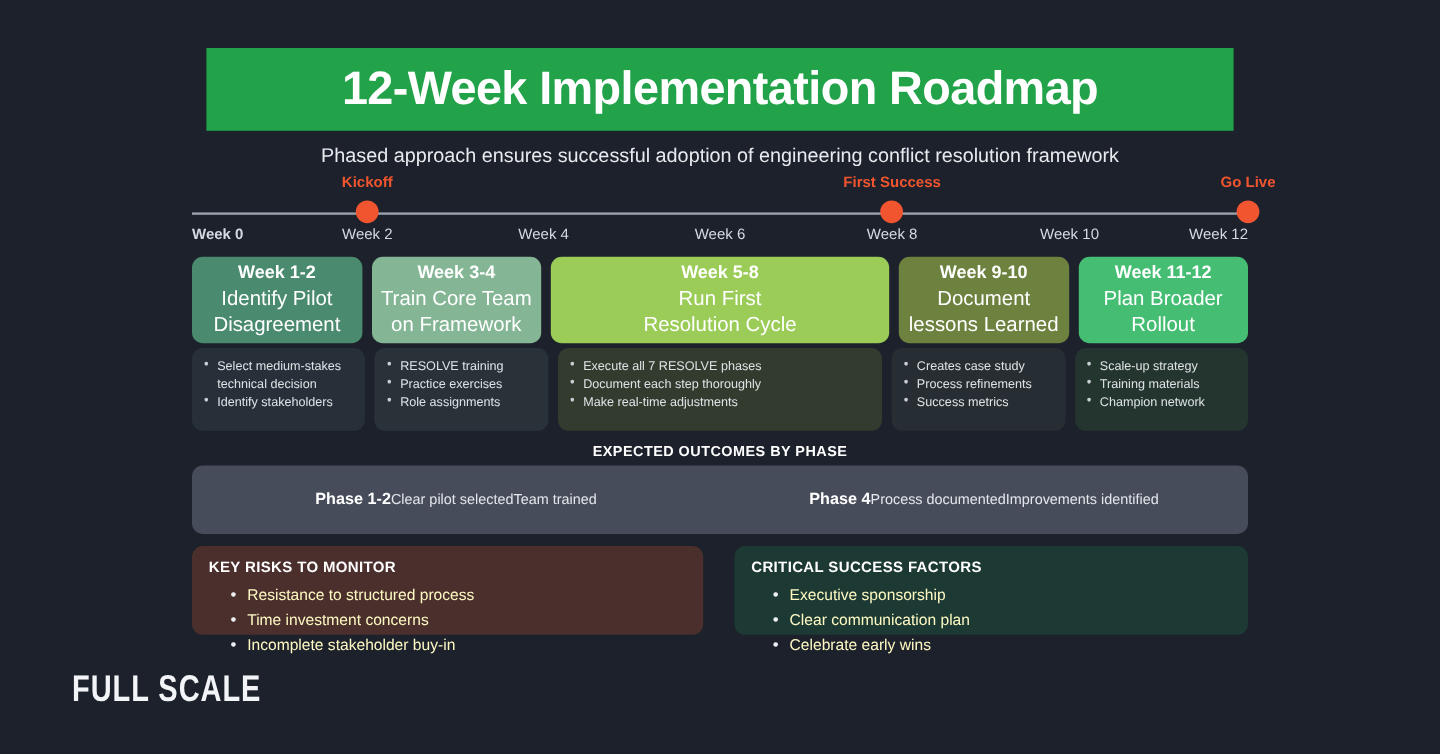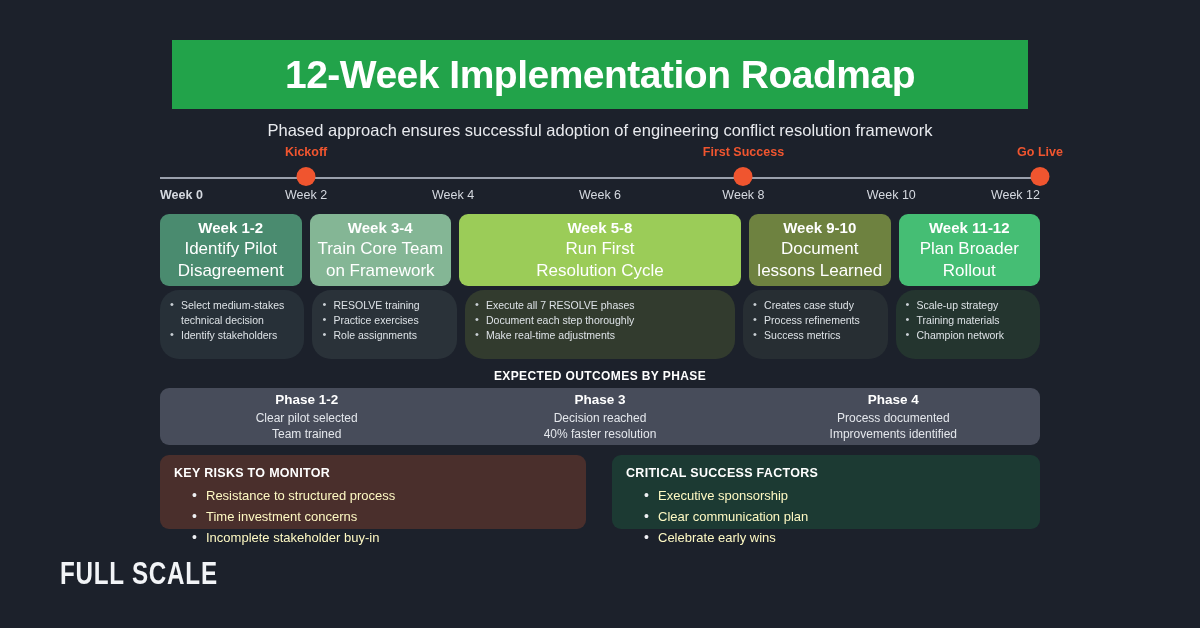--- a/index.html
+++ b/index.html
@@ -60,42 +60,42 @@
     text-align:center;
   }
   .phase-week { font-size:15px; font-weight:bold; color:#FFFFFF; line-height:1.25; }
   .phase-title { font-size:17px; color:#FFFFFF; line-height:1.3; }
 
   
   #detail-row {
     position:absolute; left:160px; top:290px; width:880px; height:69px;
     display:flex; gap:8px;
   }
-  .detail-box { border-radius:19px; padding:8px 10px 20px 8px; }
+  .detail-box { border-radius:9px; padding:8px 10px 20px 8px; }
   .detail-box ul { list-style:none; }
   .detail-box li {
     font-size:10.5px; color:#DDE2E6; line-height:1.42;
     padding-left:13px; position:relative;
   }
   .detail-box li::before {
     content:"\2022"; position:absolute; left:2px; top:-1px;
     color:#C9CFD4; font-size:11px;
   }
 
   
   #outcomes-heading {
     position:absolute; left:0; top:369px; width:1200px; text-align:center;
     font-size:12px; font-weight:bold; letter-spacing:0.4px; color:#FFFFFF;
   }
   #outcomes-bar {
     position:absolute; left:160px; top:388px; width:880px; height:57px;
     background:#474C5A; border-radius:9px; display:flex;
   }
   .outcome-col {
-    flex:1; display:flex; flex-direction:column; align-items:center;
+    flex:1; display:flex; align-items:center;
     justify-content:center; text-align:center;
   }
   .outcome-phase { font-size:13.5px; font-weight:bold; color:#FFFFFF; line-height:1.35; }
   .outcome-line { font-size:12px; color:#E4E7EC; line-height:1.34; }
 
   
   .bottom-panel { position:absolute; top:455px; height:74px; border-radius:9px; padding:11px 14px; }
   #risks-panel   { left:160px; width:426px; background:#4A2F2C; }
   #success-panel { left:612px; width:428px; background:#1C3A33; }
   .panel-heading {
@@ -220,25 +220,20 @@
   </div>
 
 <div id="outcomes-heading">EXPECTED OUTCOMES BY PHASE</div>
 <div id="outcomes-bar" style="background: rgb(71, 76, 90);">
     <div class="outcome-col">
       <div class="outcome-phase">Phase 1-2</div>
       <div class="outcome-line">Clear pilot selected</div>
       <div class="outcome-line">Team trained</div>
     </div>
     <div class="outcome-col">
-      <div class="outcome-phase">Phase 3</div>
-      <div class="outcome-line">Decision reached</div>
-      <div class="outcome-line">40% faster resolution</div>
-    </div>
-    <div class="outcome-col">
       <div class="outcome-phase">Phase 4</div>
       <div class="outcome-line">Process documented</div>
       <div class="outcome-line">Improvements identified</div>
     </div>
   </div>
 
 <div id="risks-panel" class="bottom-panel" style="background: rgb(74, 47, 44);">
   <div class="panel-heading">KEY RISKS TO MONITOR</div>
   <ul>
       <li>Resistance to structured process</li>

